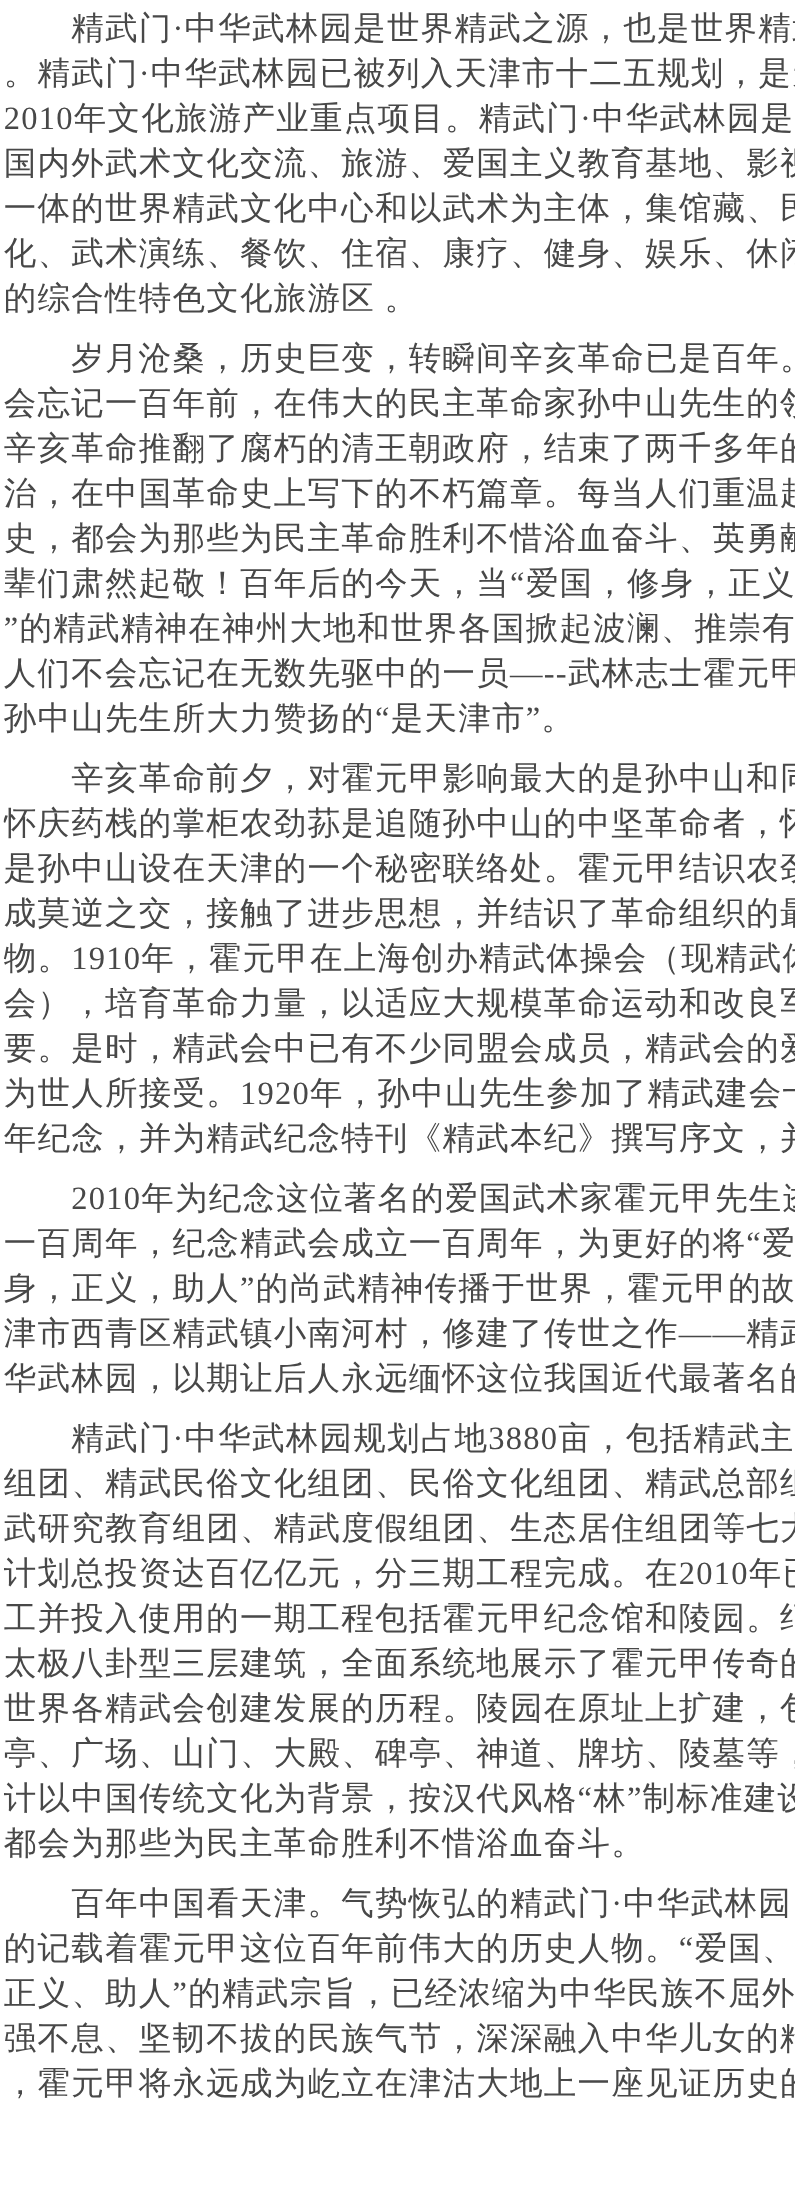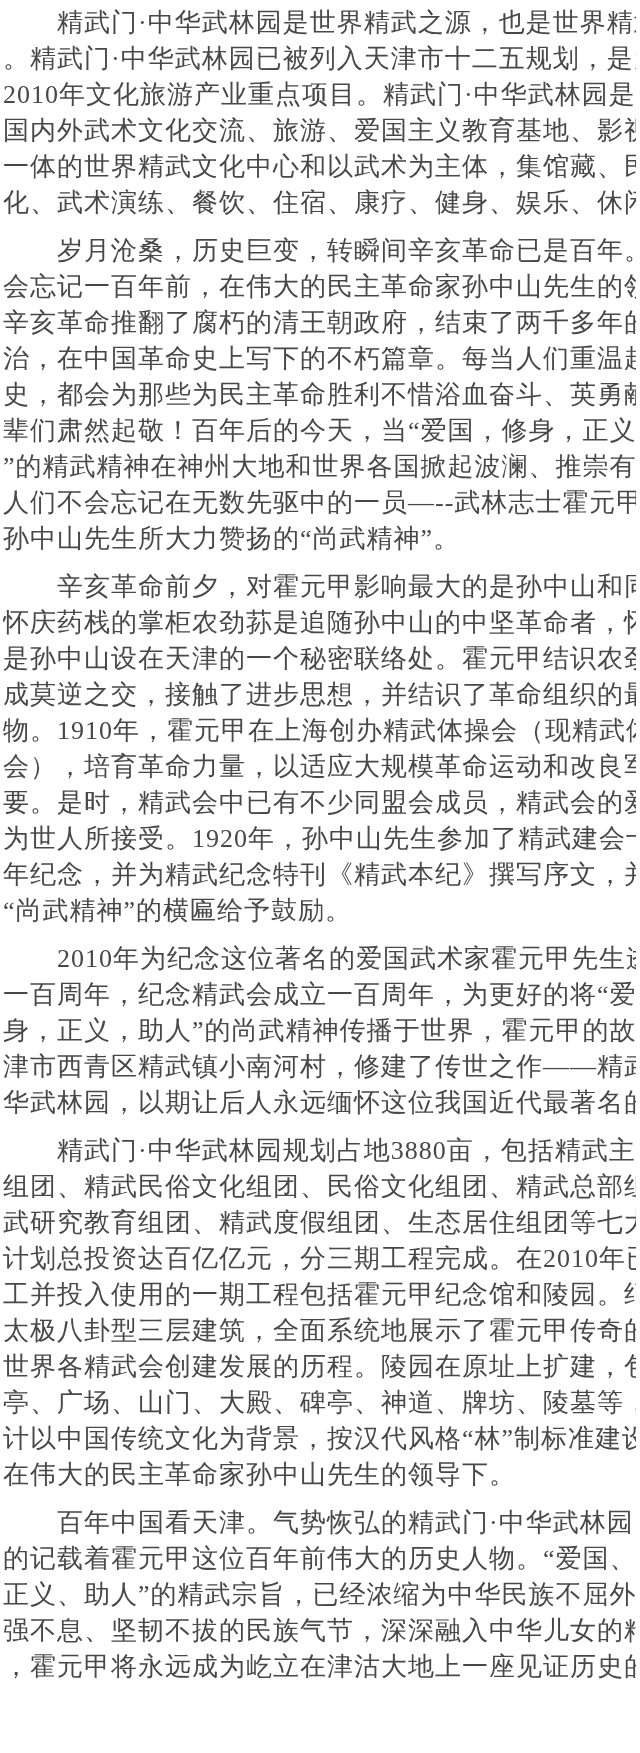--- a/index.html
+++ b/index.html
@@ -34,66 +34,66 @@
 
 <div class="page">
 
   <div class="para">
     <div class="line">　　精武门·中华武林园是世界精武之源，也是世界精武之根</div>
     <div class="line">。精武门·中华武林园已被列入天津市十二五规划，是天津市</div>
     <div class="line">2010年文化旅游产业重点项目。精武门·中华武林园是集</div>
     <div class="line">国内外武术文化交流、旅游、爱国主义教育基地、影视基地于</div>
     <div class="line">一体的世界精武文化中心和以武术为主体，集馆藏、民俗、文</div>
     <div class="line">化、武术演练、餐饮、住宿、康疗、健身、娱乐、休闲为一体</div>
+    <div class="line">的综合性特色文化旅游区 。</div>
   </div>
 
   <div class="para">
     <div class="line">　　岁月沧桑，历史巨变，转瞬间辛亥革命已是百年。人们不</div>
     <div class="line">会忘记一百年前，在伟大的民主革命家孙中山先生的领导下，</div>
     <div class="line">辛亥革命推翻了腐朽的清王朝政府，结束了两千多年的封建统</div>
     <div class="line">治，在中国革命史上写下的不朽篇章。每当人们重温起那段历</div>
     <div class="line">史，都会为那些为民主革命胜利不惜浴血奋斗、英勇献身的先</div>
     <div class="line">辈们肃然起敬！百年后的今天，当“爱国，修身，正义，助人</div>
     <div class="line">”的精武精神在神州大地和世界各国掀起波澜、推崇有加时，</div>
     <div class="line">人们不会忘记在无数先驱中的一员—--武林志士霍元甲，即</div>
-    <div class="line">孙中山先生所大力赞扬的“尚武精神”。</div>
+    <div class="line">孙中山先生所大力赞扬的“是天津市”。</div>
   </div>
 
   <div class="para">
     <div class="line">　　辛亥革命前夕，对霍元甲影响最大的是孙中山和同盟会。</div>
     <div class="line">怀庆药栈的掌柜农劲荪是追随孙中山的中坚革命者，怀庆药栈</div>
     <div class="line">是孙中山设在天津的一个秘密联络处。霍元甲结识农劲荪后即</div>
     <div class="line">成莫逆之交，接触了进步思想，并结识了革命组织的最上层人</div>
     <div class="line">物。1910年，霍元甲在上海创办精武体操会（现精武体育</div>
     <div class="line">会），培育革命力量，以适应大规模革命运动和改良军事的需</div>
     <div class="line">要。是时，精武会中已有不少同盟会成员，精武会的爱国思想</div>
     <div class="line">为世人所接受。1920年，孙中山先生参加了精武建会十周</div>
     <div class="line">年纪念，并为精武纪念特刊《精武本纪》撰写序文，并题写了</div>
-    <div class="line">“尚武精神”的横匾给予鼓励。</div>
   </div>
 
   <div class="para">
     <div class="line">　　2010年为纪念这位著名的爱国武术家霍元甲先生逝世</div>
     <div class="line">一百周年，纪念精武会成立一百周年，为更好的将“爱国，修</div>
     <div class="line">身，正义，助人”的尚武精神传播于世界，霍元甲的故乡，天</div>
     <div class="line">津市西青区精武镇小南河村，修建了传世之作——精武门·中</div>
     <div class="line">华武林园，以期让后人永远缅怀这位我国近代最著名的爱国武</div>
   </div>
 
   <div class="para">
     <div class="line">　　精武门·中华武林园规划占地3880亩，包括精武主题</div>
     <div class="line">组团、精武民俗文化组团、民俗文化组团、精武总部组团、精</div>
     <div class="line">武研究教育组团、精武度假组团、生态居住组团等七大部分，</div>
     <div class="line">计划总投资达百亿亿元，分三期工程完成。在2010年已竣</div>
     <div class="line">工并投入使用的一期工程包括霍元甲纪念馆和陵园。纪念馆为</div>
     <div class="line">太极八卦型三层建筑，全面系统地展示了霍元甲传奇的一生和</div>
     <div class="line">世界各精武会创建发展的历程。陵园在原址上扩建，包括观武</div>
     <div class="line">亭、广场、山门、大殿、碑亭、神道、牌坊、陵墓等，建筑设</div>
     <div class="line">计以中国传统文化为背景，按汉代风格“林”制标准建设，深</div>
-    <div class="line">在伟大的民主革命家孙中山先生的领导下。</div>
+    <div class="line">都会为那些为民主革命胜利不惜浴血奋斗。</div>
   </div>
 
   <div class="para">
     <div class="line">　　百年中国看天津。气势恢弘的精武门·中华武林园，全面</div>
     <div class="line">的记载着霍元甲这位百年前伟大的历史人物。“爱国、修身、</div>
     <div class="line">正义、助人”的精武宗旨，已经浓缩为中华民族不屈外辱、自</div>
     <div class="line">强不息、坚韧不拔的民族气节，深深融入中华儿女的精神血脉</div>
     <div class="line">，霍元甲将永远成为屹立在津沽大地上一座见证历史的丰碑。</div>
   </div>
 

